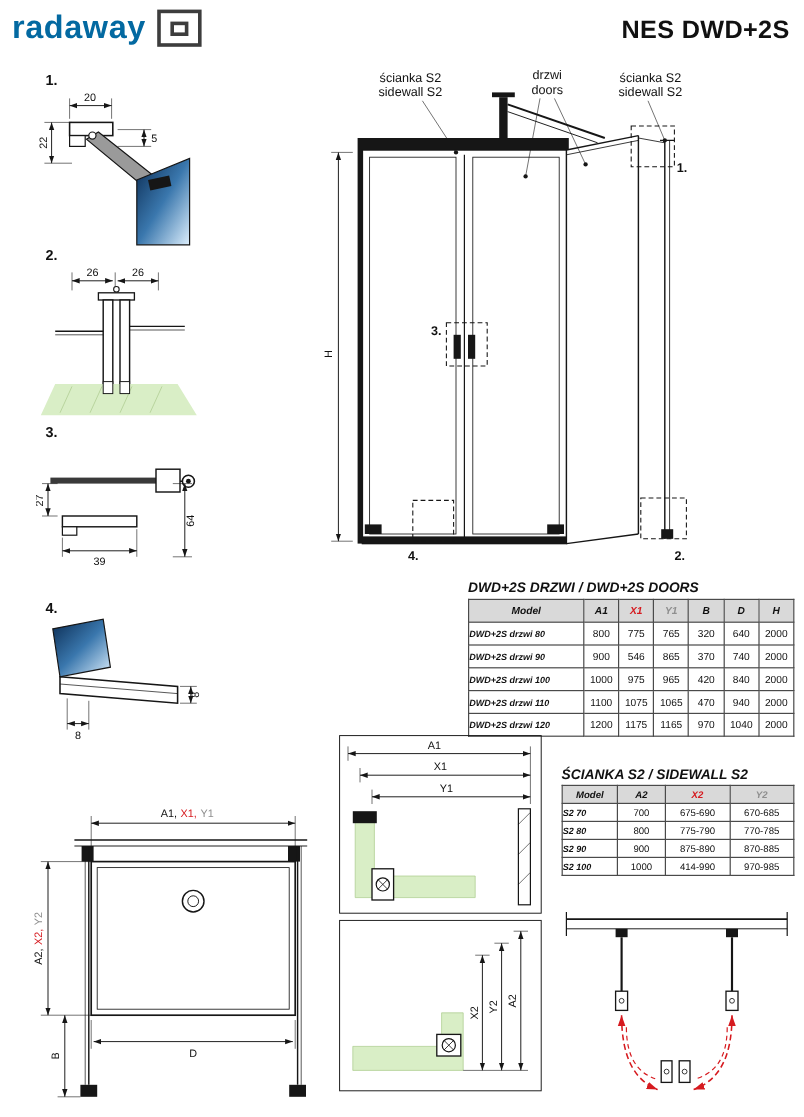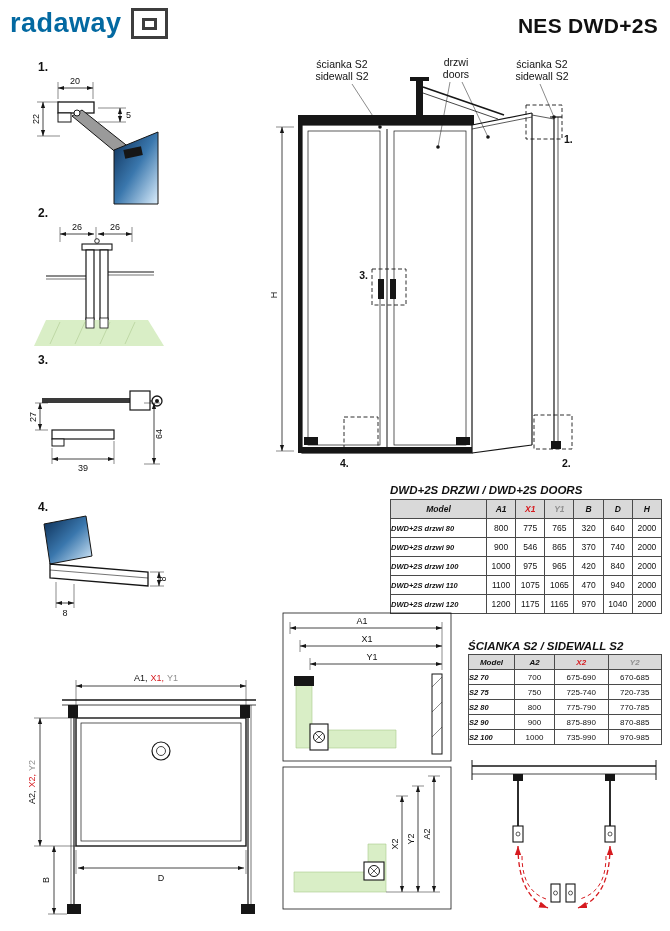--- a/index.html
+++ b/index.html
@@ -303,41 +303,35 @@
         </tr>
       </thead>
       <tbody>
         <tr>
           <td class="model">S2 70</td>
           <td>700</td>
           <td>675-690</td>
           <td>670-685</td>
         </tr>
         <tr>
-          <td class="model">S2 75</td>
-          <td>750</td>
-          <td>725-740</td>
-          <td>720-735</td>
-        </tr>
-        <tr>
           <td class="model">S2 80</td>
           <td>800</td>
           <td>775-790</td>
           <td>770-785</td>
         </tr>
         <tr>
           <td class="model">S2 90</td>
           <td>900</td>
           <td>875-890</td>
           <td>870-885</td>
         </tr>
         <tr>
           <td class="model">S2 100</td>
           <td>1000</td>
-          <td>735-990</td>
+          <td>414-990</td>
           <td>970-985</td>
         </tr>
       </tbody>
     </table>
   </div>
 
   <svg class="abs" style="left:22px;top:658px" width="250" height="268" viewBox="0 0 250 268">
     <line class="ext" x1="54" y1="58" x2="54" y2="22"></line>
     <line class="ext" x1="224" y1="58" x2="224" y2="22"></line>
     <line class="dim" x1="54" y1="28" x2="224" y2="28" marker-start="url(#ab)" marker-end="url(#ab)"></line>

